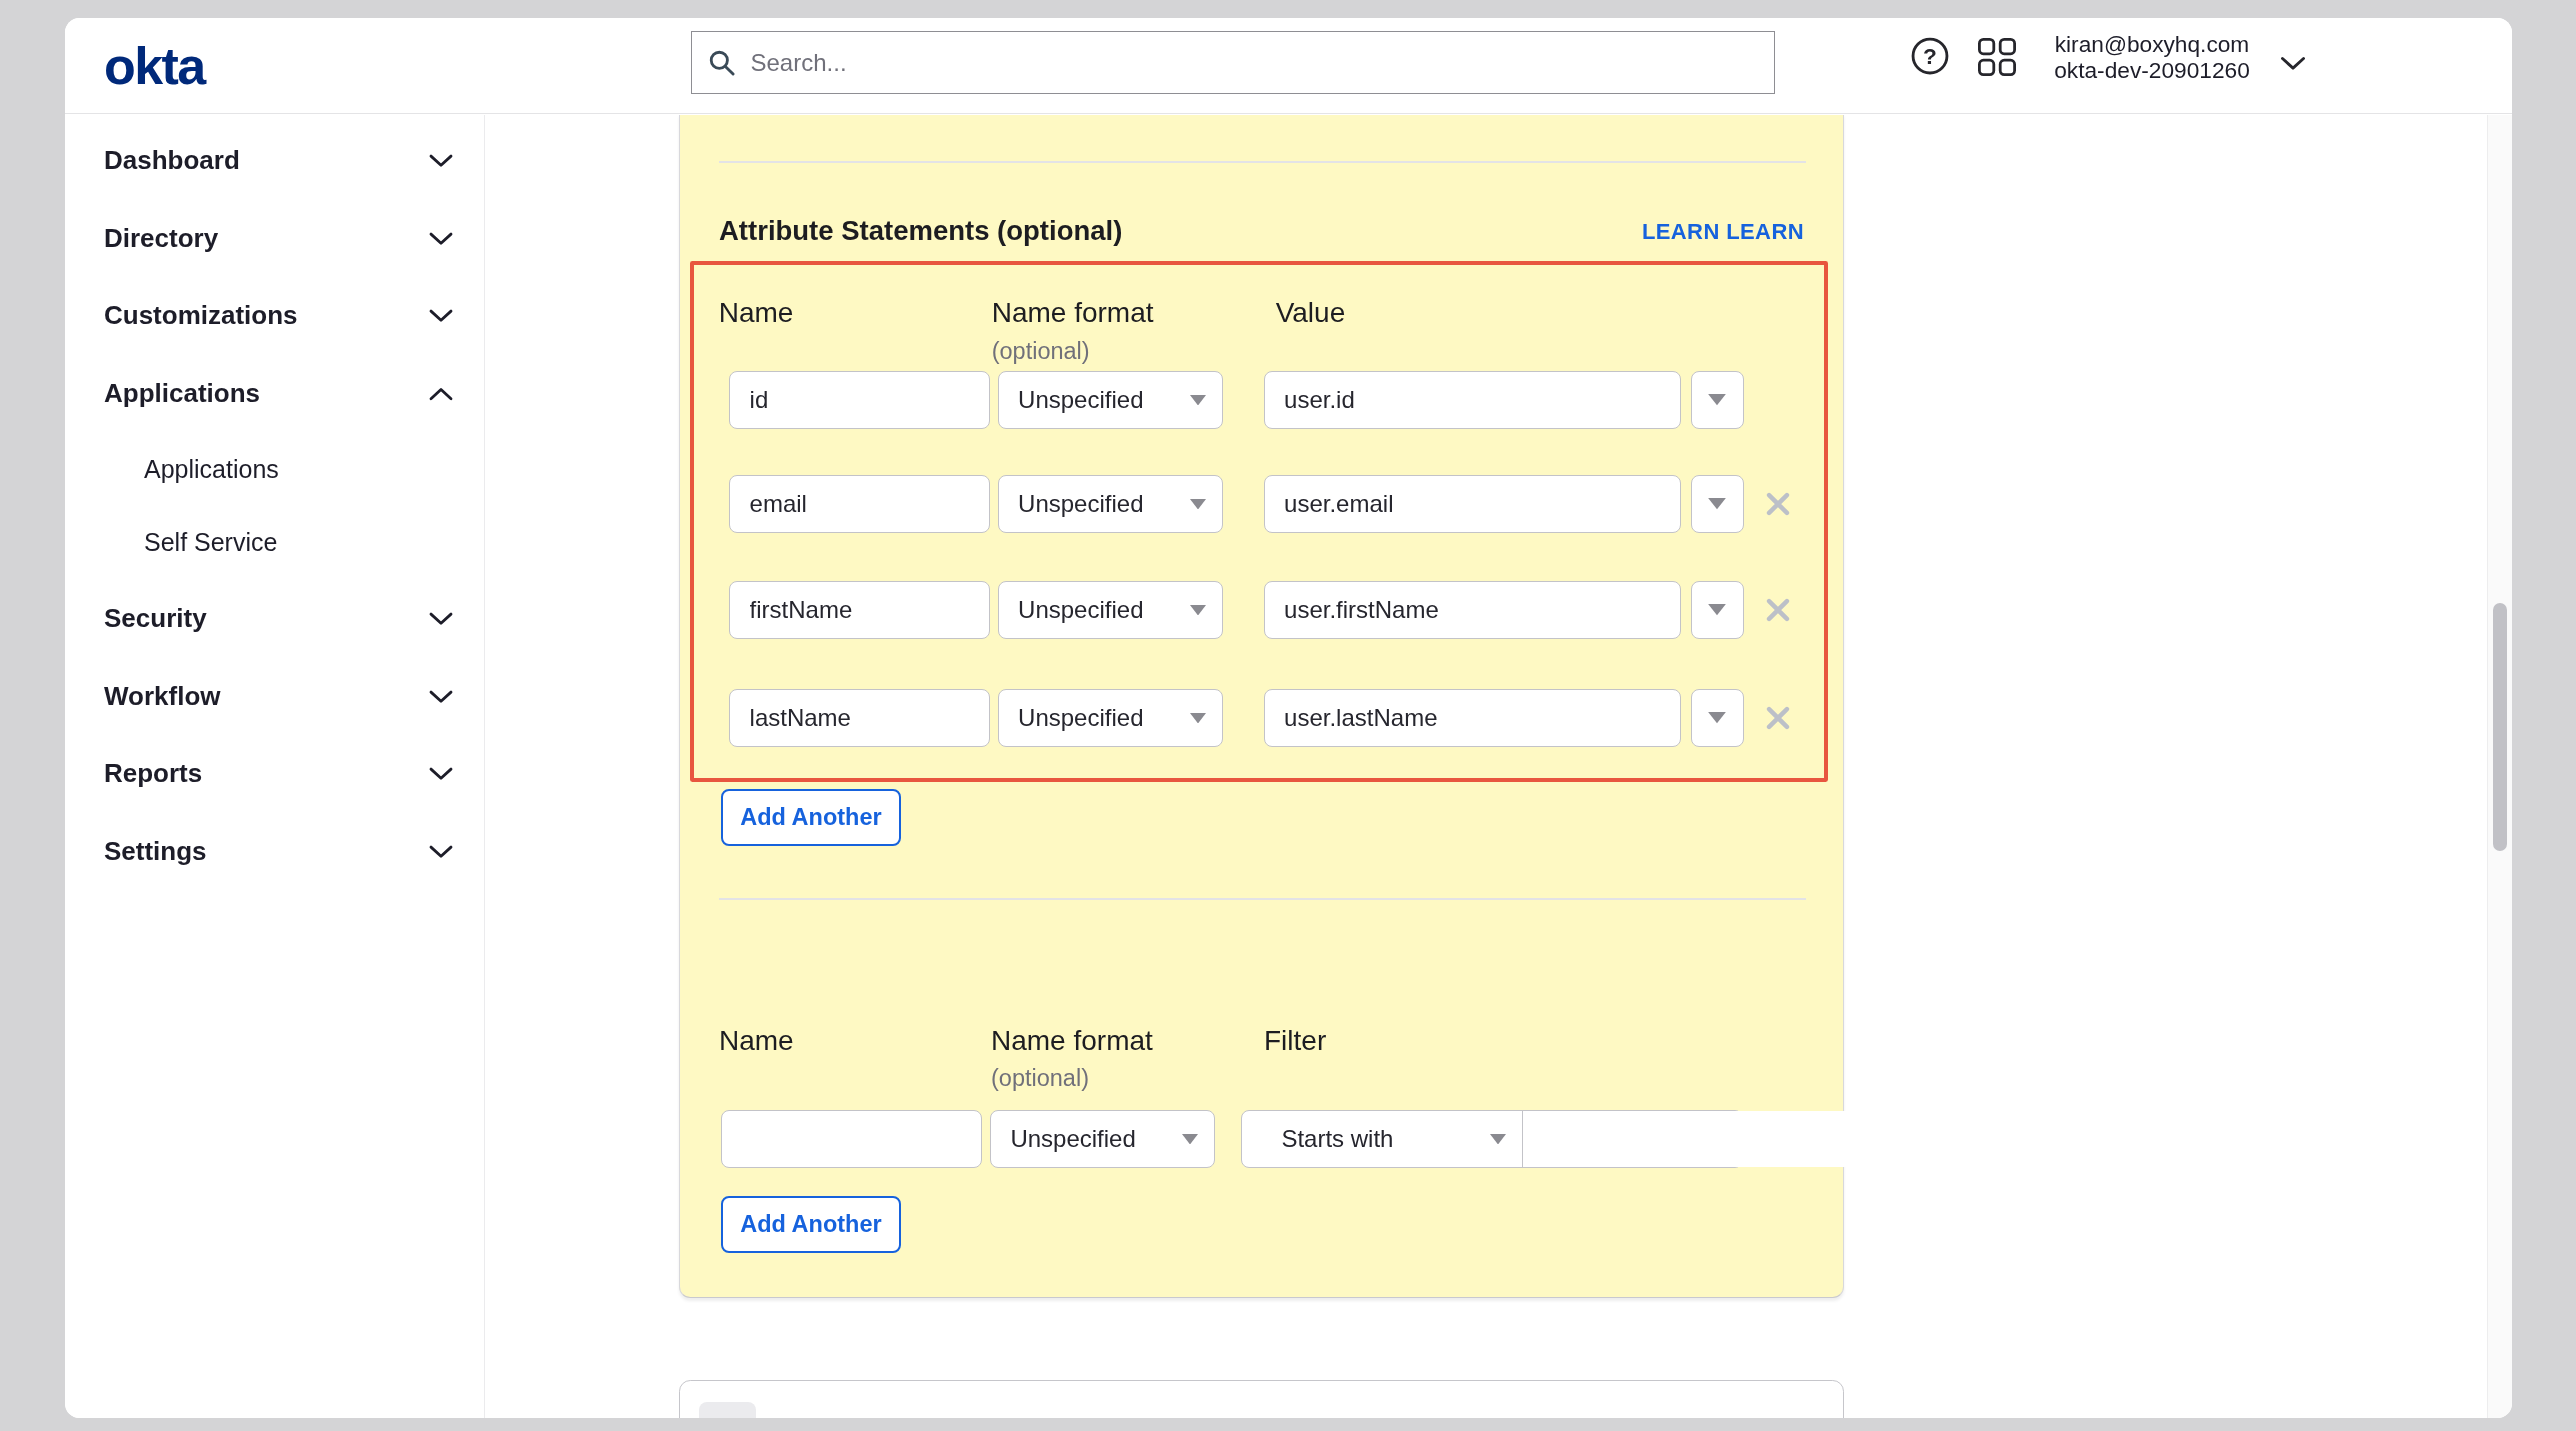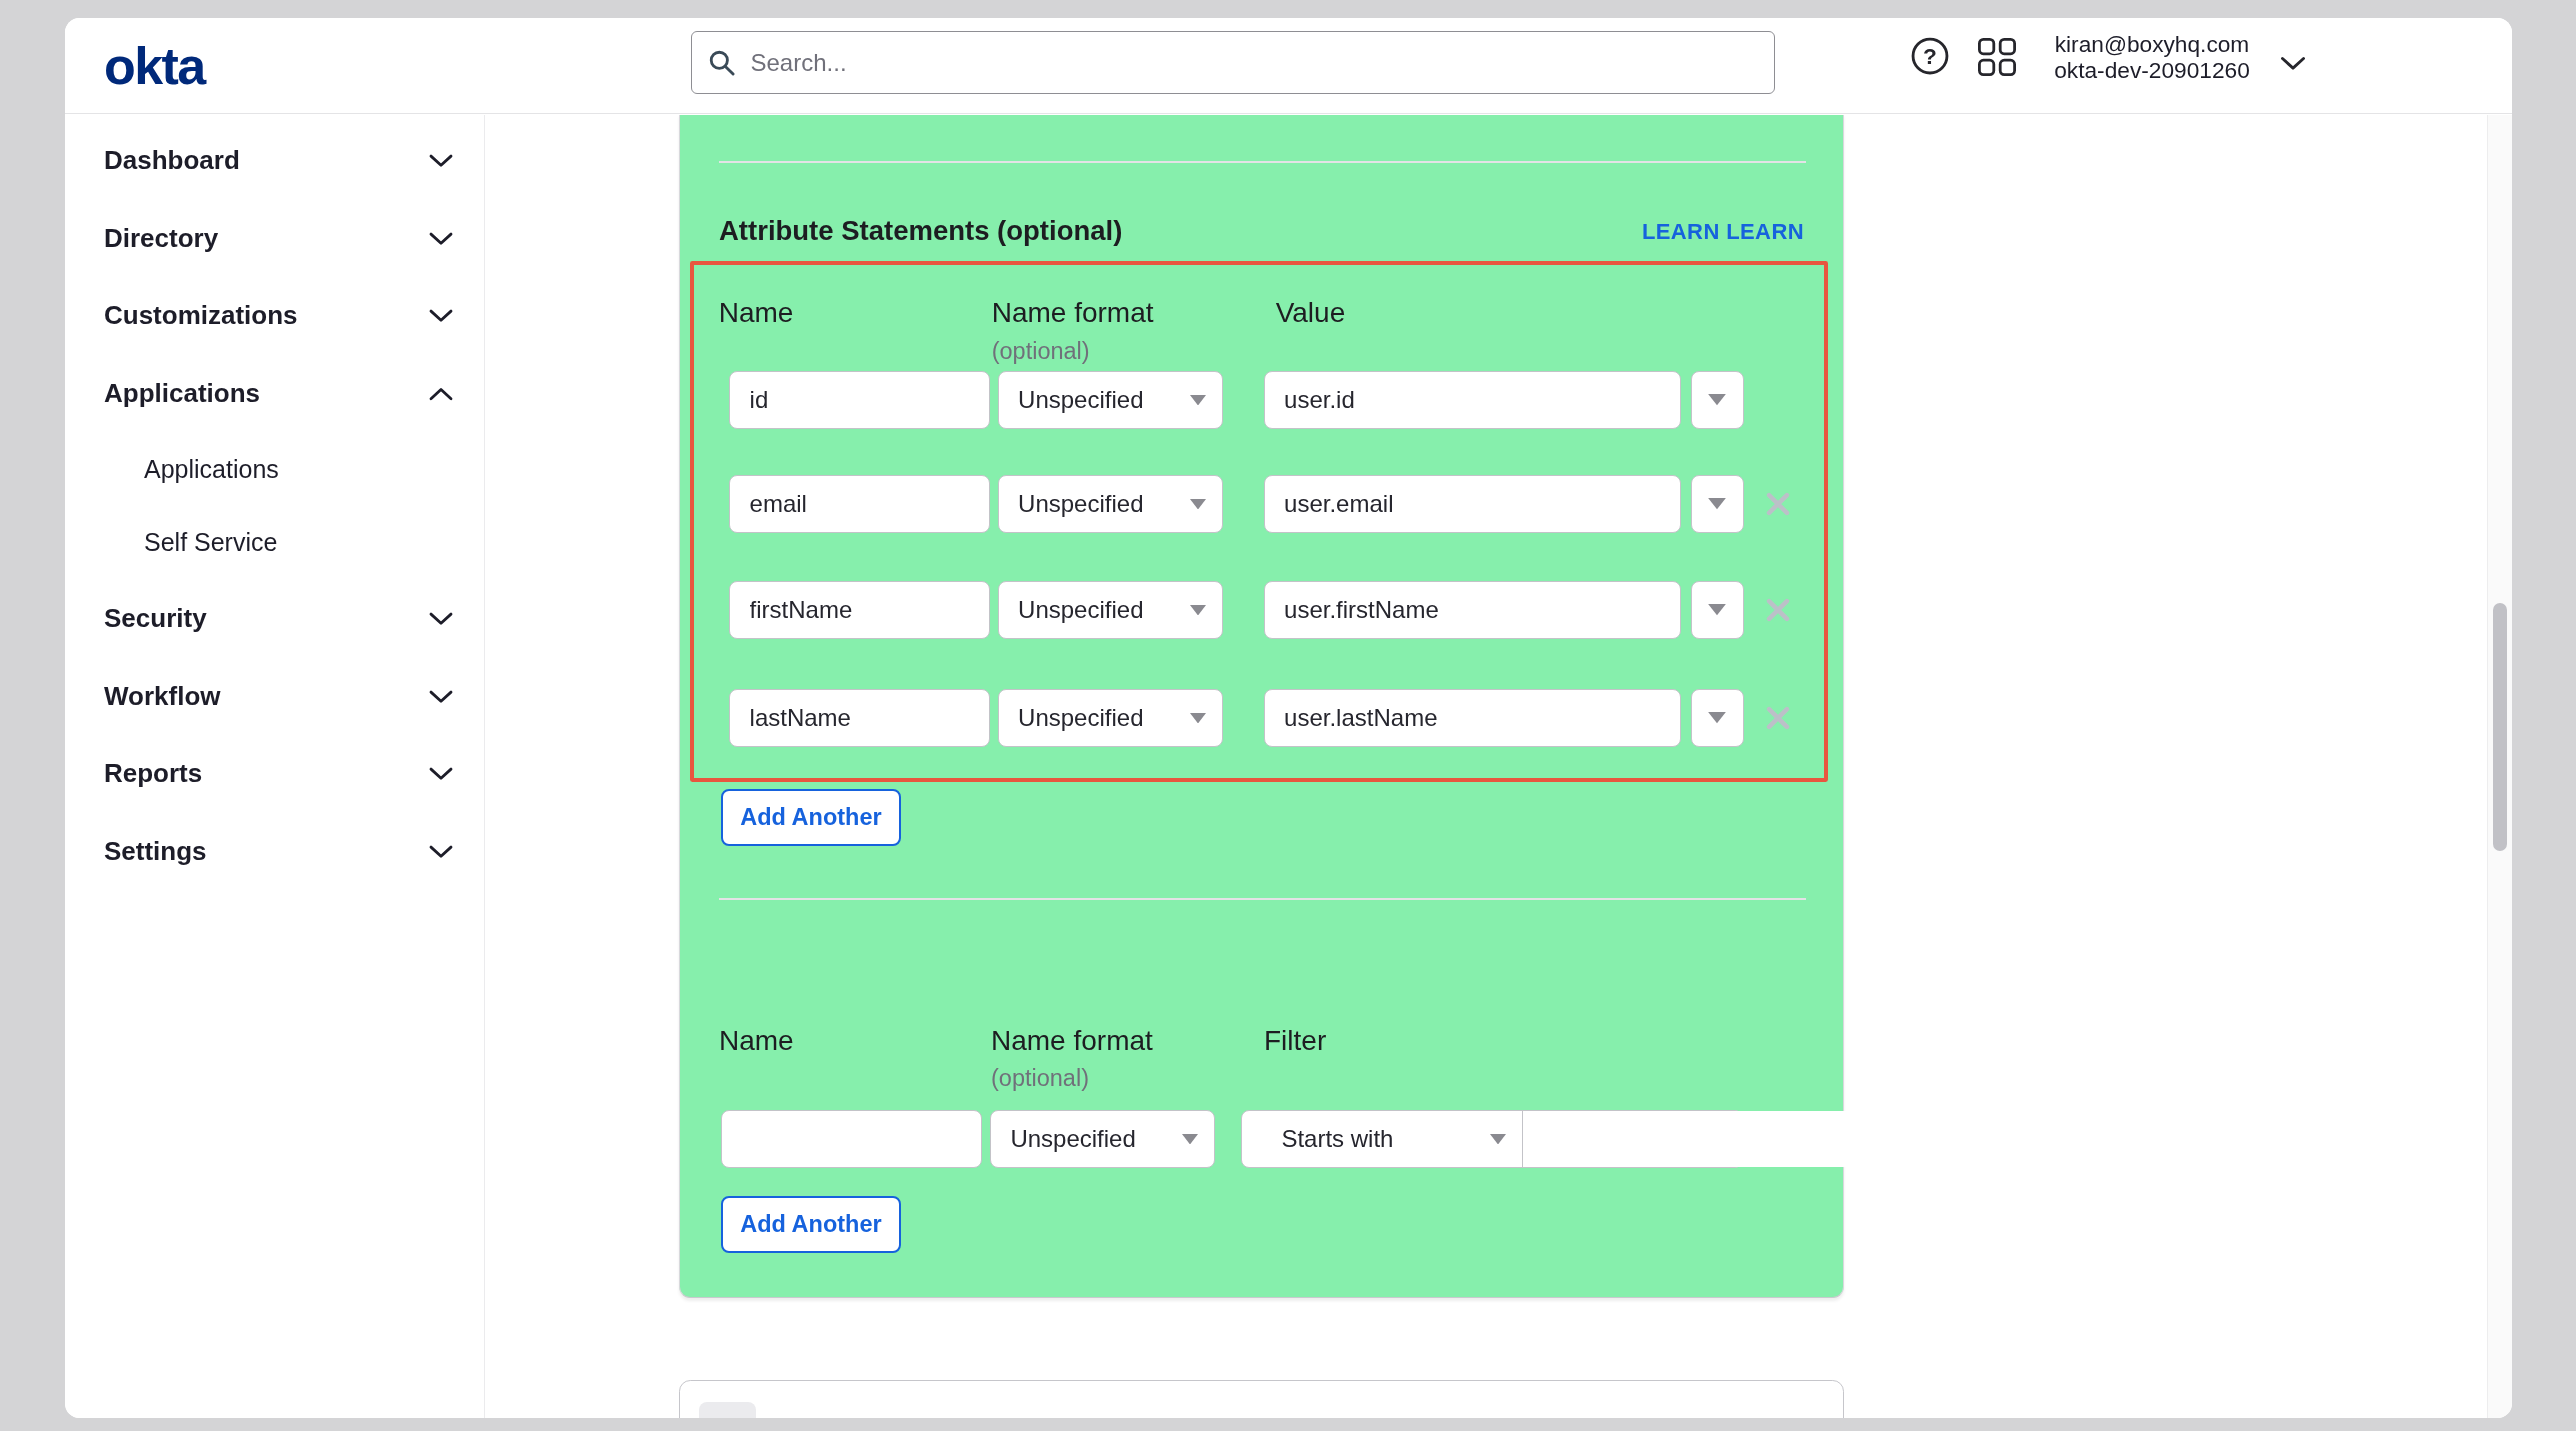--- a/index.html
+++ b/index.html
@@ -14,21 +14,21 @@
   .card{
     position:absolute;left:65px;top:18px;width:2447px;height:1400px;
     background:#ffffff;border-radius:14.6px;overflow:hidden;
   }
   
   .topbar{position:absolute;left:0;top:0;width:2447px;height:95px;border-bottom:1.6px solid #e4e4e6;background:#fff;}
   .logo{position:absolute;left:39px;top:50%;transform:translateY(-50%);
     font-size:52px;font-weight:800;letter-spacing:-1.6px;color:#00297a;line-height:1;}
   .search{
     position:absolute;left:626px;top:13px;width:1084px;height:63px;
-    border:1.6px solid #8e8e93;border-radius:6px;background:#fff;
+    border:1.6px solid #8e8e93;border-radius:0;background:#fff;
     display:flex;align-items:center;box-sizing:border-box;padding:0 16px;gap:13px;
   }
   .search input{
     border:none;outline:none;flex:1;font-family:inherit;font-size:24px;color:#26262e;background:transparent;
   }
   .search input::placeholder{color:#70707a;}
   .tb-icon{position:absolute;display:flex;align-items:center;justify-content:center;cursor:pointer;background:none;border:none;padding:0;}
   .help-btn{left:1843px;top:16px;width:44px;height:44px;}
   .grid-btn{left:1911px;top:18px;width:42px;height:42px;}
   .user-block{position:absolute;left:1978px;top:13px;width:218px;text-align:center;cursor:pointer;}
@@ -38,21 +38,21 @@
   
   .sidebar{position:absolute;left:0;top:97px;width:419px;height:1303px;background:#fff;border-right:1.6px solid #ebebed;}
   .nav-row{position:absolute;left:39px;right:31px;height:49px;display:flex;align-items:center;justify-content:space-between;cursor:pointer;}
   .nav-row .lbl{font-size:26px;font-weight:700;color:#1d1d29;}
   .nav-sub{position:absolute;left:79px;right:31px;height:45px;display:flex;align-items:center;cursor:pointer;}
   .nav-sub .lbl{font-size:25px;font-weight:400;color:#1d1d29;}
   .chev{flex:0 0 auto;}
   .chev.up{transform:rotate(180deg);}
   
   .panel1{
-    position:absolute;left:614px;top:97px;width:1165px;height:1183px;background:#86efac;
+    position:absolute;left:614px;top:97px;width:1165px;height:1183px;background:#fef9c3;
     border-left:1.6px solid #d8d8dc;border-right:1.6px solid #d8d8dc;border-bottom:1.6px solid #c9c9ce;
     border-radius:0 0 11.3px 11.3px;box-sizing:border-box;box-shadow:0 2.4px 3.2px rgba(0,0,0,0.07);
   }
   .divider{position:absolute;left:39px;width:1087px;height:1.6px;background:#e3e3e6;}
   .sec-title{position:absolute;left:39px;font-size:27.5px;font-weight:700;color:#1d1d21;line-height:34px;margin:0;}
   .learn-more{position:absolute;right:39px;font-size:22px;font-weight:600;letter-spacing:0.4px;color:#1662dd;text-decoration:none;cursor:pointer;}
   .col-h{position:absolute;font-size:28px;font-weight:400;color:#1d1d21;}
   .col-opt{position:absolute;font-size:23.5px;font-weight:400;color:#70707a;}
   .redbox{
     position:absolute;left:9.7px;top:146px;width:1138px;height:521px;

